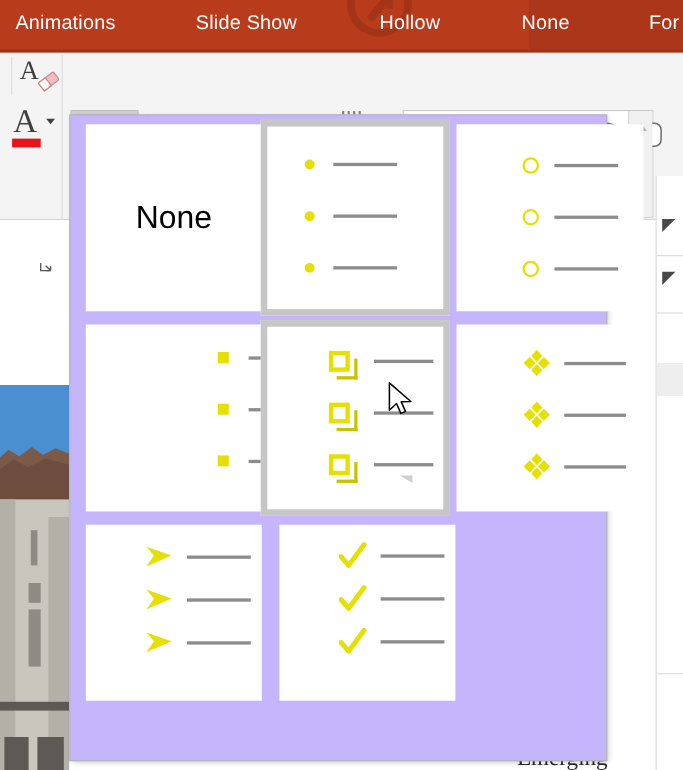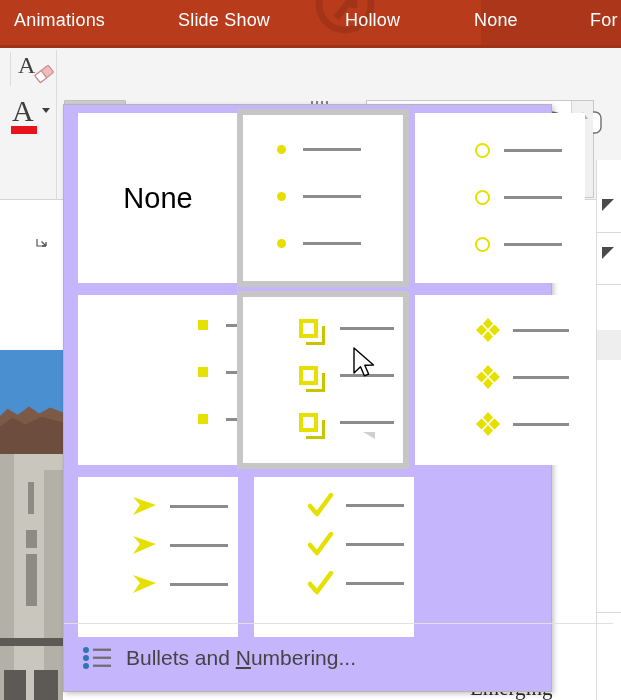--- a/index.html
+++ b/index.html
@@ -551,33 +551,20 @@
         </div>
         <div class="brow" style="left:54px; top:94px;">
           <svg width="26" height="24">
             <path d="M2 13 L9 21 L23 2" stroke="#e6e000" stroke-width="4.5" fill="none" stroke-linecap="round" stroke-linejoin="round"></path>
           </svg>
           <span class="bline" style="width:58px; margin-left:12px;"></span>
         </div>
       </div>
     </div>
 
-    <div class="menu-footer">
-      <svg style="margin-left:18px; margin-right:14px;" width="30" height="26">
-        <g>
-          <circle cx="4" cy="5" r="3" fill="#2e75b6"></circle>
-          <circle cx="4" cy="13" r="3" fill="#2e75b6"></circle>
-          <circle cx="4" cy="21" r="3" fill="#2e75b6"></circle>
-          <rect x="11" y="3.6" width="18" height="2.3" fill="#6f6f6f"></rect>
-          <rect x="11" y="11.6" width="18" height="2.3" fill="#6f6f6f"></rect>
-          <rect x="11" y="19.6" width="18" height="2.3" fill="#6f6f6f"></rect>
-        </g>
-      </svg>
-      <span class="footer-label"><span>Bullets and </span><u>N</u><span>umbering...</span></span>
-    </div>
   </div>
 
   <svg style="position:absolute; left:363px; top:432px;" width="14" height="8">
     <path d="M0 0 L12 0 L12 7 Z" fill="#d0d0d0"></path>
   </svg>
 
   <svg class="cursor" width="26" height="36">
     <path d="M2 1 L2 26 L8.5 19.8 L12.4 28.8 L16.6 27 L12.8 18.3 L21.5 18 Z" fill="#ffffff" stroke="#000000" stroke-width="1.4" stroke-linejoin="round"></path>
   </svg>
 

